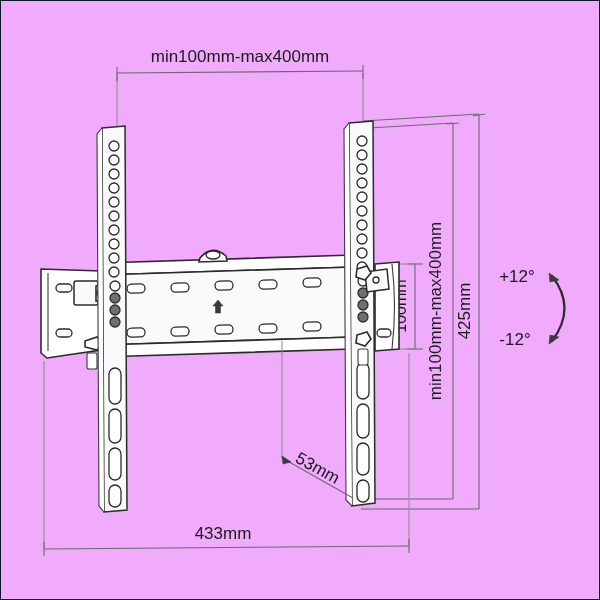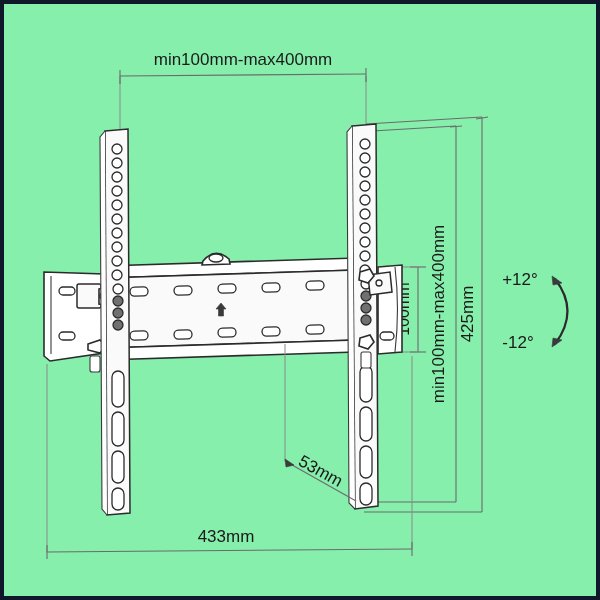--- a/index.html
+++ b/index.html
@@ -11,23 +11,23 @@
   body {
     width: 600px;
     height: 600px;
     overflow: hidden;
     font-family: "Liberation Sans", sans-serif;
   }
   #drawing-root {
     position: relative;
     width: 600px;
     height: 600px;
-    background: #86efac;
+    background: #f0abfc;
     box-sizing: border-box;
-    border: 4px solid #0f172a;
+    border: 1px solid #0f172a;
   }
   svg#tech-drawing {
     display: block;
     width: 600px;
     height: 600px;
   }
   .dim-text {
     font-family: "Liberation Sans", sans-serif;
     fill: #1a1a1a;
     font-size: 17px;

